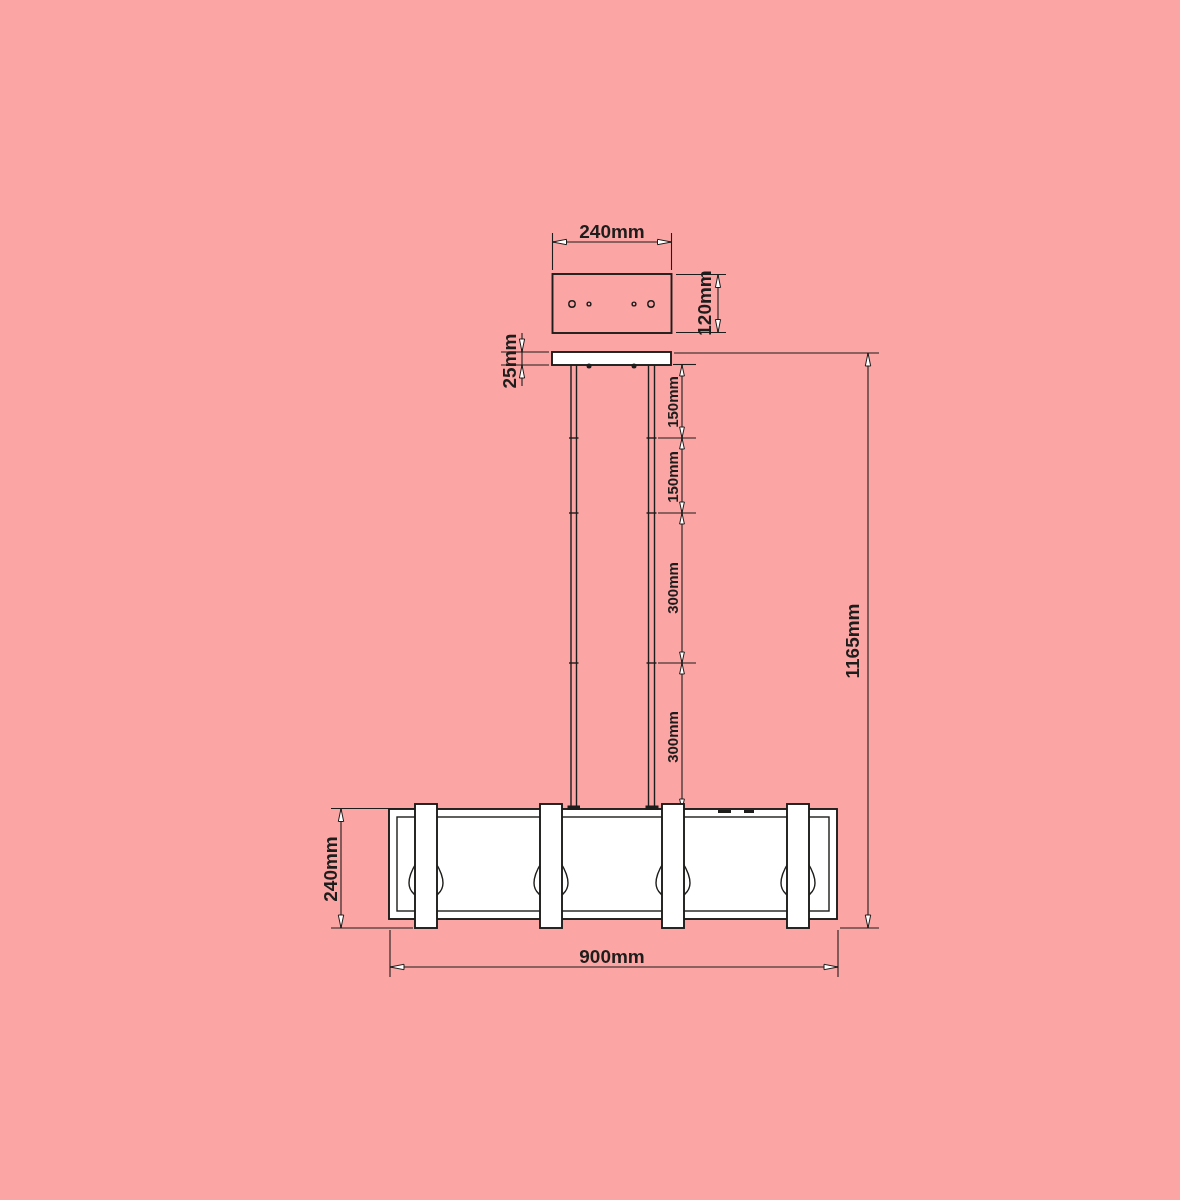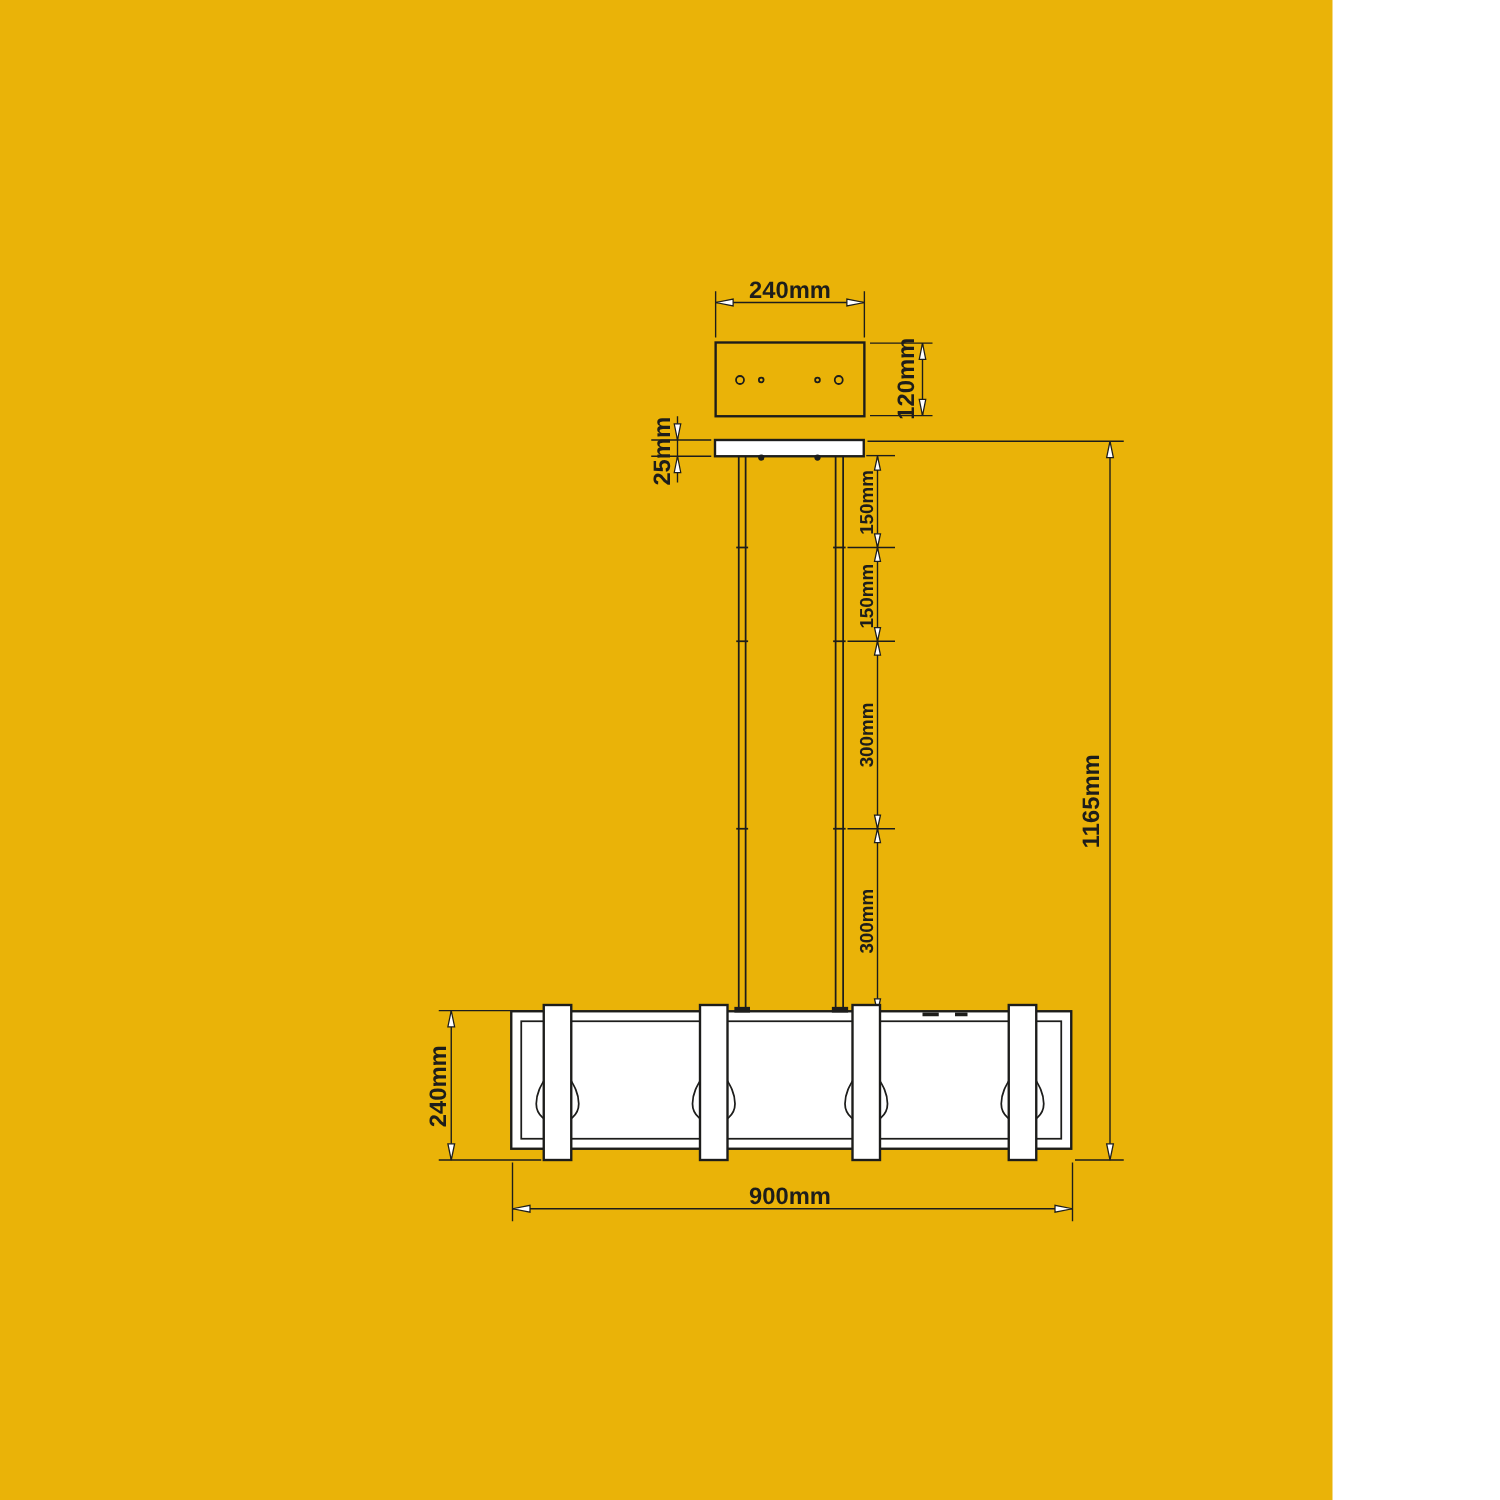--- a/index.html
+++ b/index.html
@@ -2,25 +2,24 @@
 <html><head>
 <meta charset="utf-8">
 <style>
   html, body {
     margin: 0;
     padding: 0;
     background: #ffffff;
   }
   .stage {
     position: relative;
-    width: 1046px;
+    width: 1180px;
     height: 1200px;
-    background: #eab308;
+    background: #fca5a5;
     overflow: hidden;
-    padding-left: 20px;
   }
   svg { display: block; }
   .obj   { stroke: #1d1d1b; stroke-width: 1.9; fill: none; }
   .objw  { stroke: #1d1d1b; stroke-width: 1.9; fill: #ffffff; }
   .thin  { stroke: #1d1d1b; stroke-width: 1.4; fill: none; }
   .dim   { stroke: #1d1d1b; stroke-width: 1.1; fill: none; }
   .arr   { stroke: #1d1d1b; stroke-width: 1;   fill: #ffffff; }
   .solid { fill: #1d1d1b; stroke: none; }
   .lbl {
     font-family: "Liberation Sans", sans-serif;

